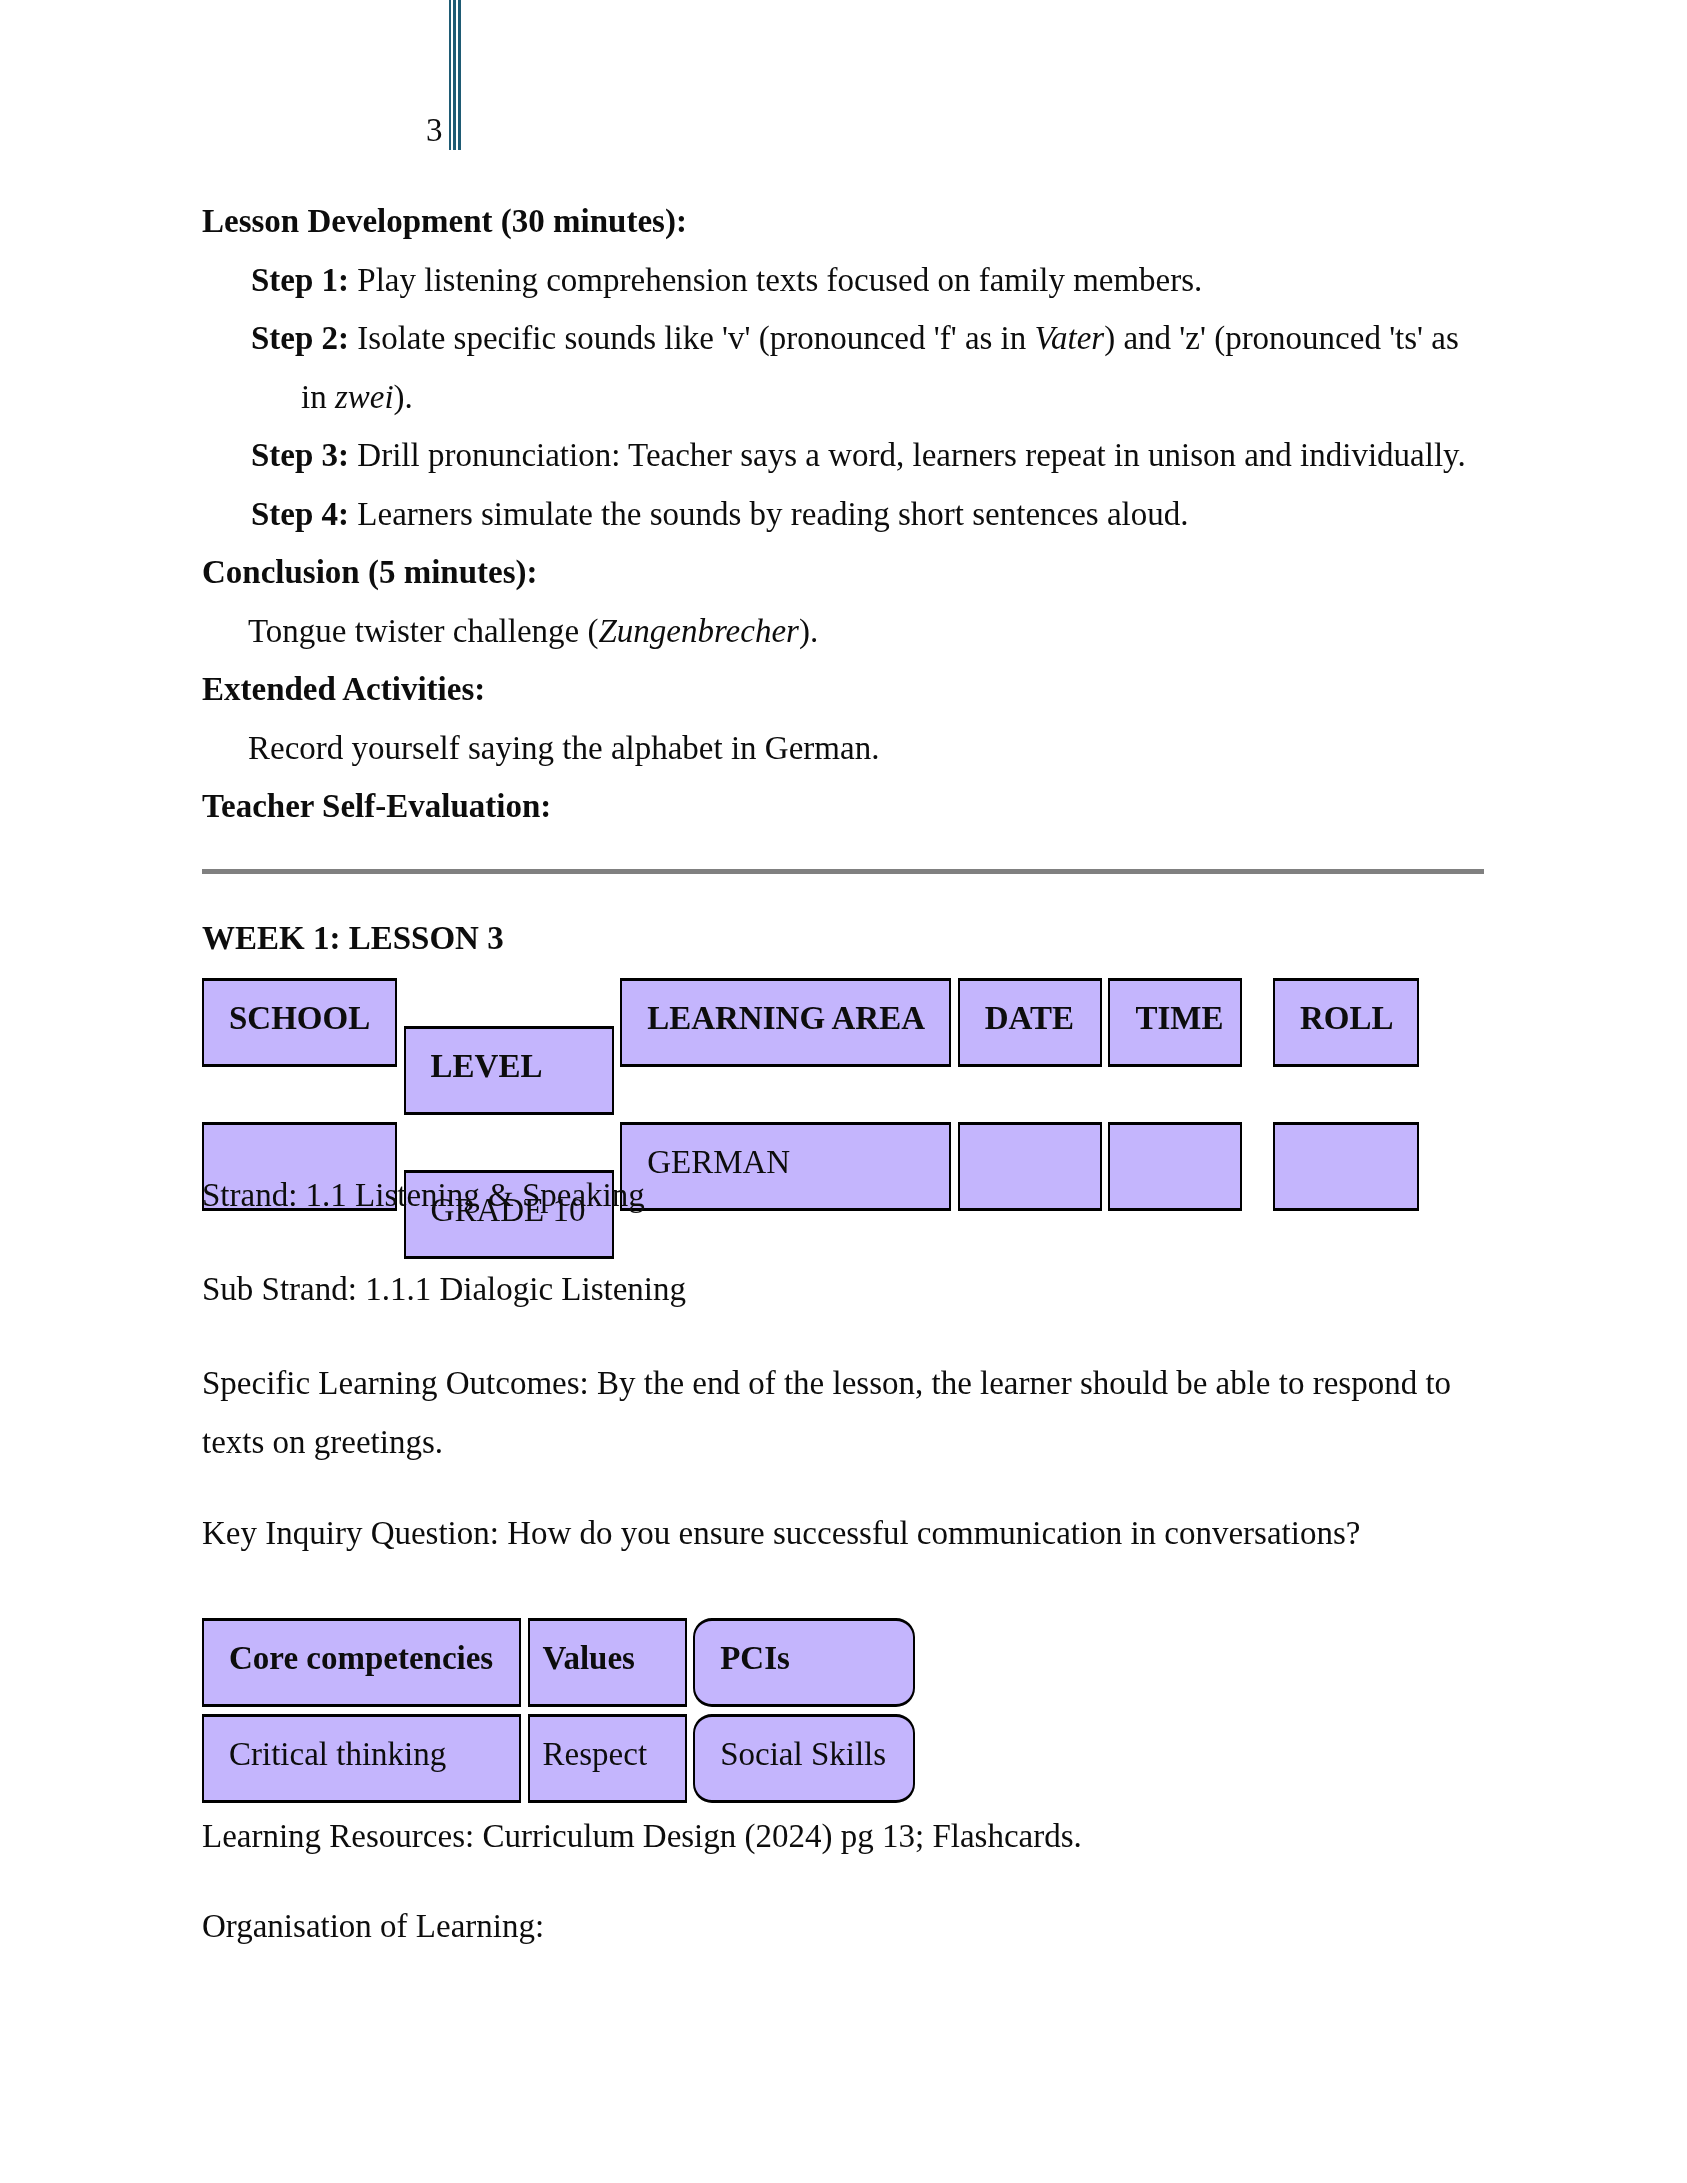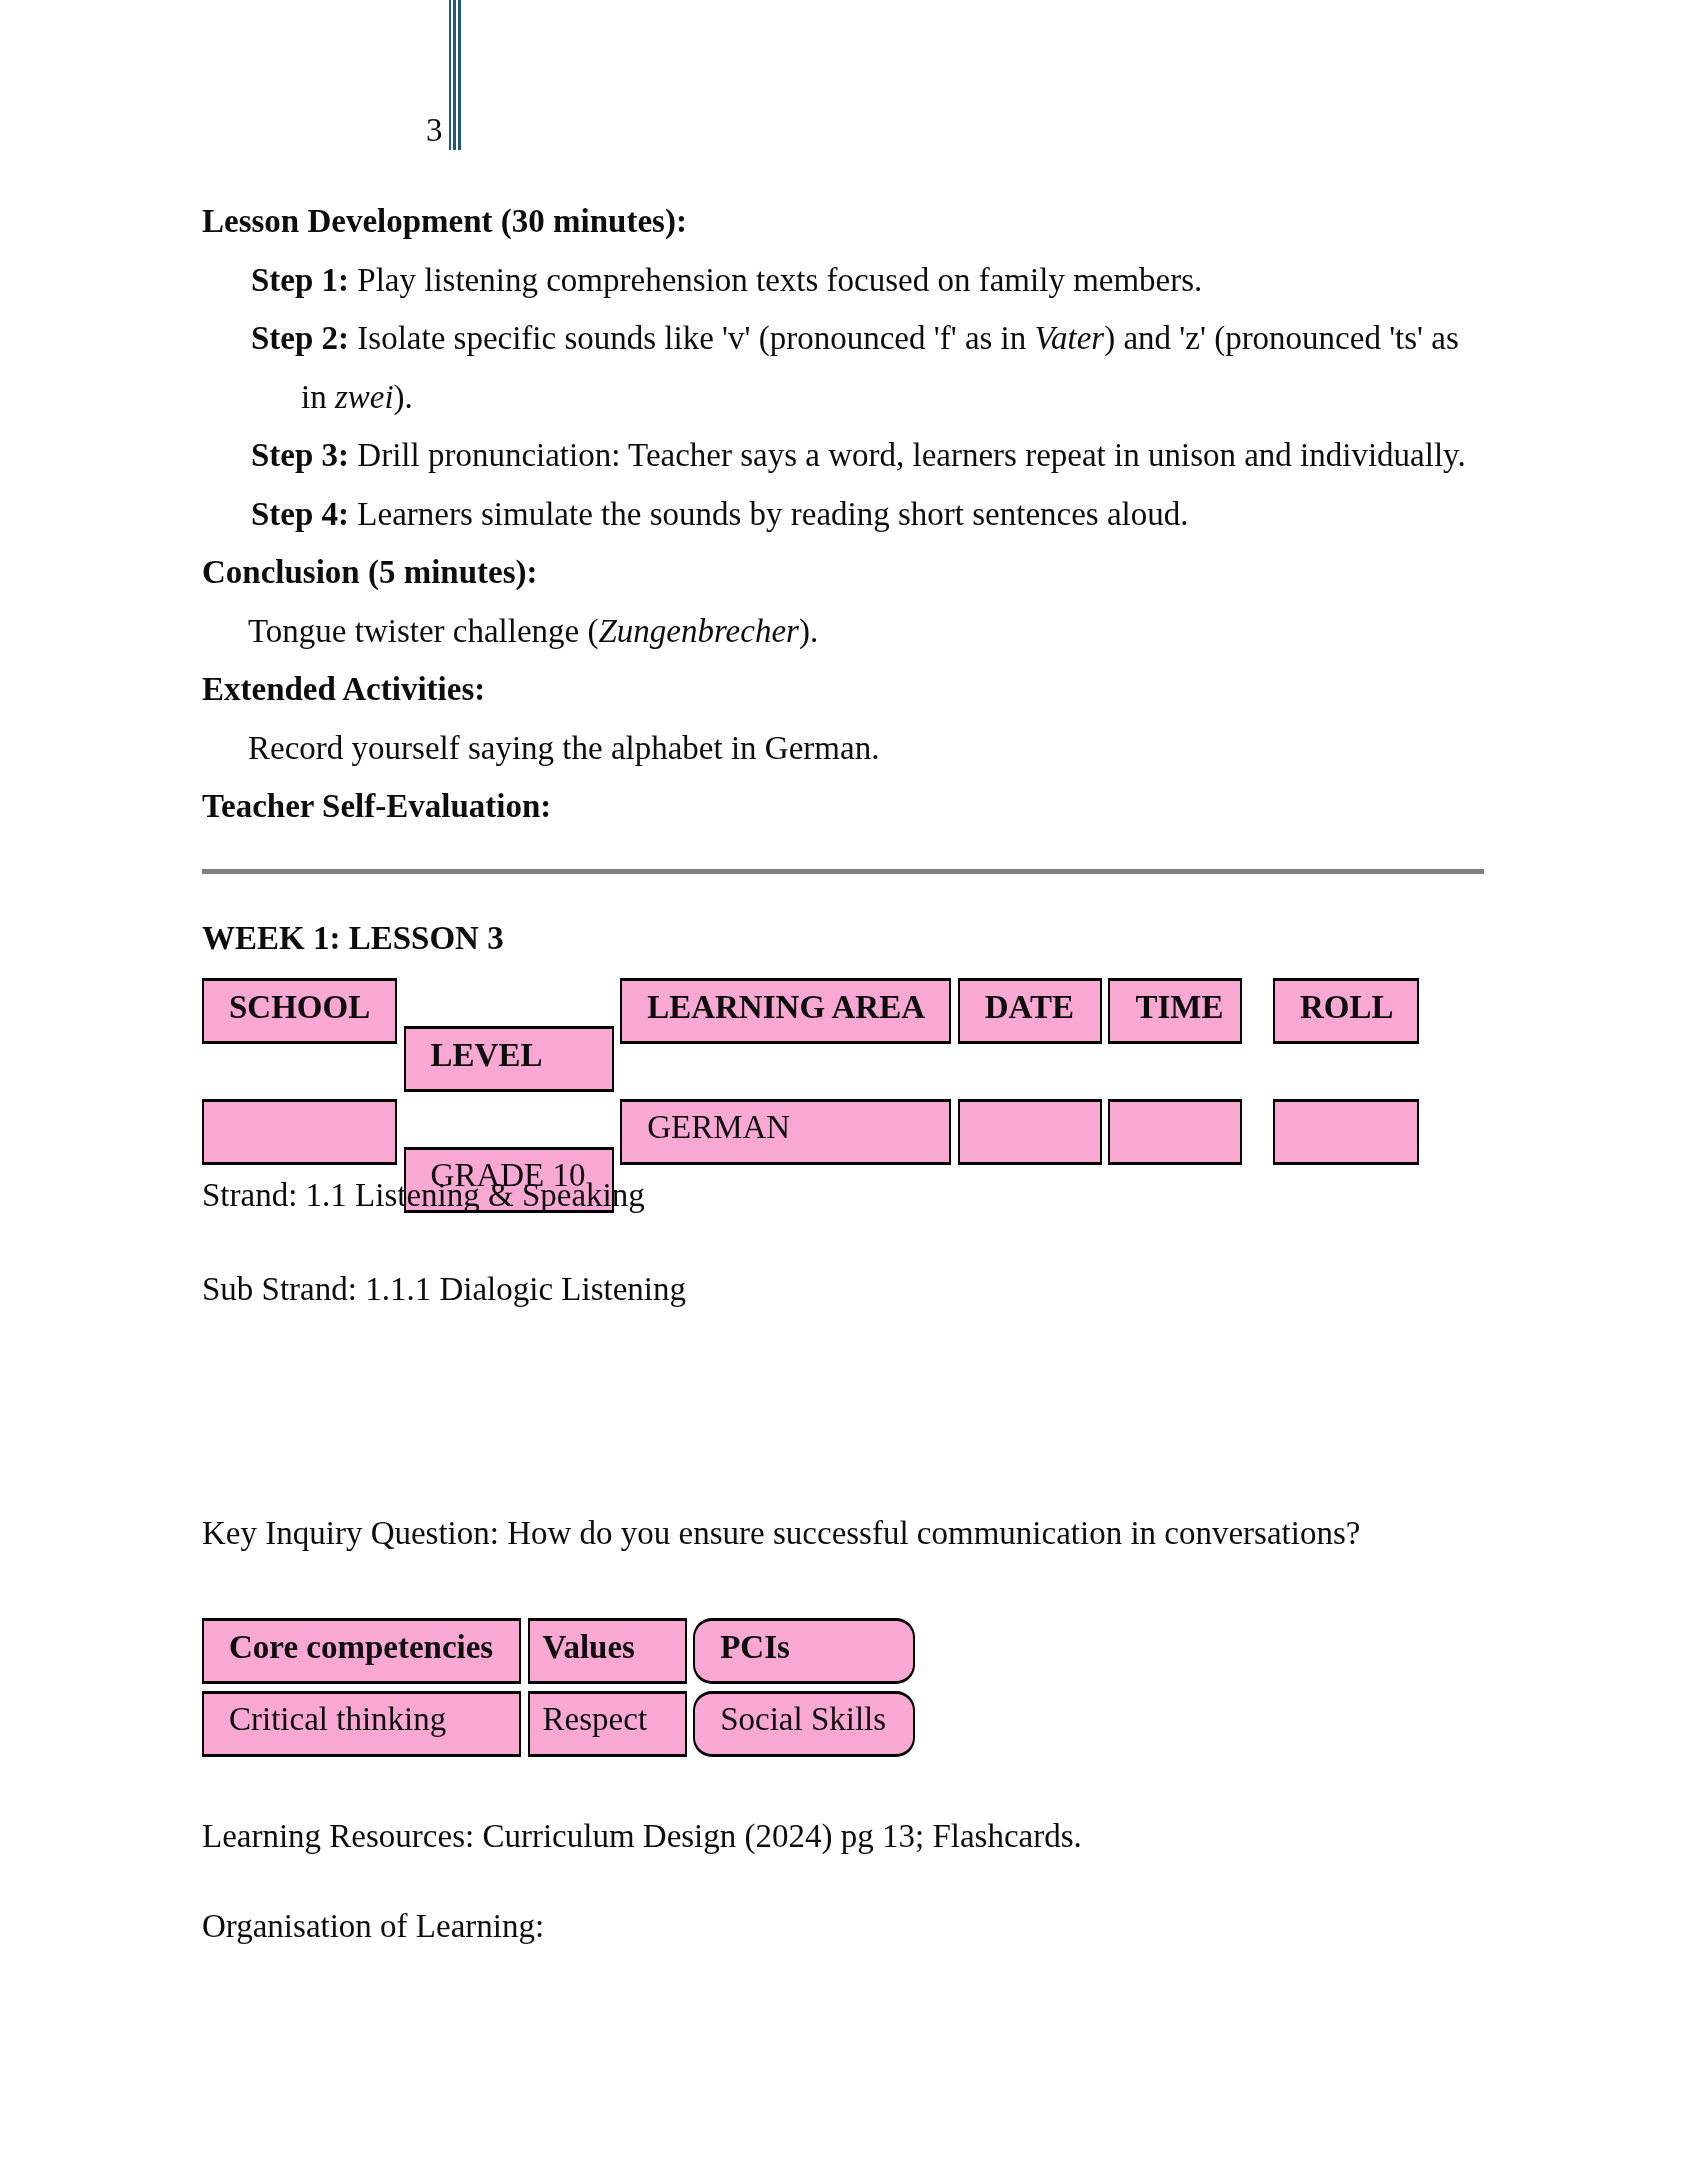--- a/index.html
+++ b/index.html
@@ -39,31 +39,31 @@
       var(--accent) 4px 7.3px,#ffffff 7.3px 8.6px,
       var(--accent) 8.6px 12px);
   }
   .hrule{
     left:202px;top:869px;width:1282px;height:5.3px;
   }
   .tbl{left:202px;display:flex;flex-direction:column;gap:6.6px;}
   .trow{display:flex;gap:6.6px;}
   .cell{
     box-sizing:border-box;
-    height:66px;
+    height:89px;
     border:2.6px solid #000;
     border-top-width:3.3px;
     border-bottom-width:3.3px;
     display:flex;
     align-items:center;
     padding:0 10.6px 8px 25px;
     font-size:33px;
     white-space:nowrap;
     overflow:hidden;
-    background:#f9a8d4;
+    background:#c4b5fd;
   }
   .cell.hd{font-weight:bold;}
   
   .info-c1{width:195px;} .info-c2{width:210px;margin-top:48px;} .info-c3{width:331px;}
   .info-c4{width:144px;} .info-c5{width:134px;} .info-c6{width:146px;margin-left:24px;}
   
   .mx-c1{width:319px;} .mx-c2{width:159px;padding-left:13px;} .mx-c3{width:222px;border-radius:19px;}
 </style>
 </head>
 <body>
@@ -111,20 +111,21 @@
       <div class="cell info-c2">GRADE 10</div>
       <div class="cell info-c3">GERMAN</div>
       <div class="cell info-c4"></div>
       <div class="cell info-c5"></div>
       <div class="cell info-c6"></div>
     </div>
   </div>
 
   <div class="abs txt" style="left:202px;top:1166px">Strand: 1.1 Listening &amp; Speaking</div>
   <div class="abs txt" style="left:202px;top:1260px">Sub Strand: 1.1.1 Dialogic Listening</div>
+  <div class="abs para" style="left:202px;top:1354px">Specific Learning Outcomes: By the end of the lesson, the learner should be able to respond to texts on greetings.</div>
   <div class="abs para" style="left:202px;top:1504px">Key Inquiry Question: How do you ensure successful communication in conversations?</div>
 
   <div class="abs tbl" style="top:1618px">
     <div class="trow">
       <div class="cell hd mx-c1">Core competencies</div>
       <div class="cell hd mx-c2">Values</div>
       <div class="cell hd mx-c3">PCIs</div>
     </div>
     <div class="trow">
       <div class="cell mx-c1">Critical thinking</div>

